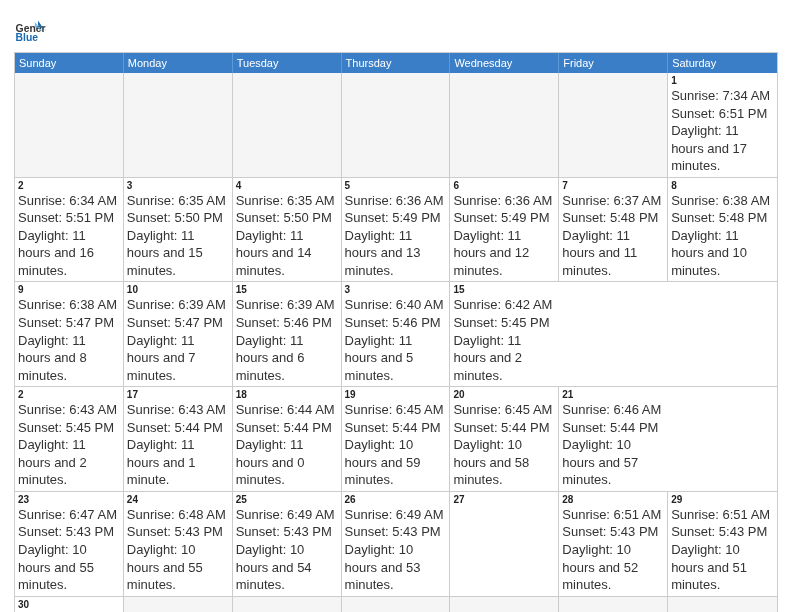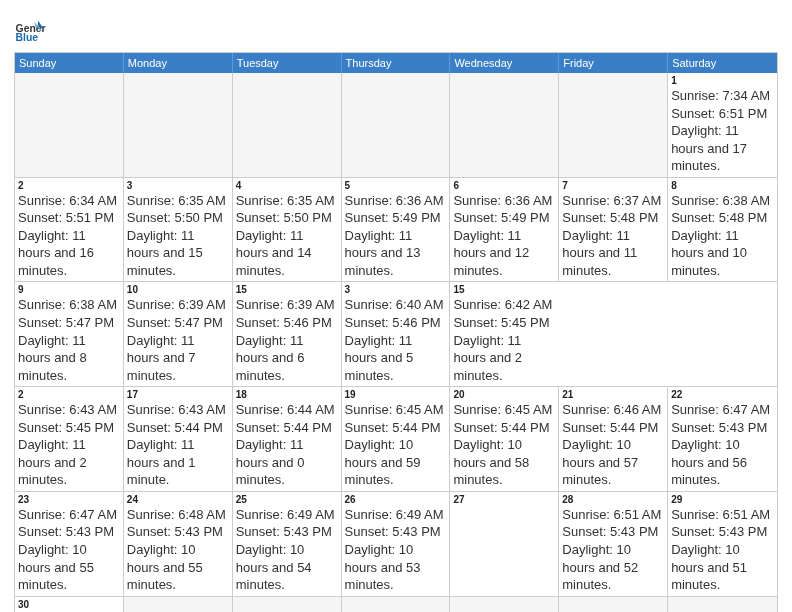--- a/index.html
+++ b/index.html
@@ -252,26 +252,20 @@
             <div class="day-info">Sunrise: 6:45 AM
 Sunset: 5:44 PM
 Daylight: 10 hours and 58 minutes.</div>
           </div>
           <div class="cal-cell">
             <span class="day-num">21</span>
             <div class="day-info">Sunrise: 6:46 AM
 Sunset: 5:44 PM
 Daylight: 10 hours and 57 minutes.</div>
           </div>
-          <div class="cal-cell">
-            <span class="day-num">22</span>
-            <div class="day-info">Sunrise: 6:47 AM
-Sunset: 5:43 PM
-Daylight: 10 hours and 56 minutes.</div>
-          </div>
         </div>
         <div class="cal-row">
           <div class="cal-cell">
             <span class="day-num">23</span>
             <div class="day-info">Sunrise: 6:47 AM
 Sunset: 5:43 PM
 Daylight: 10 hours and 55 minutes.</div>
           </div>
           <div class="cal-cell">
             <span class="day-num">24</span>

